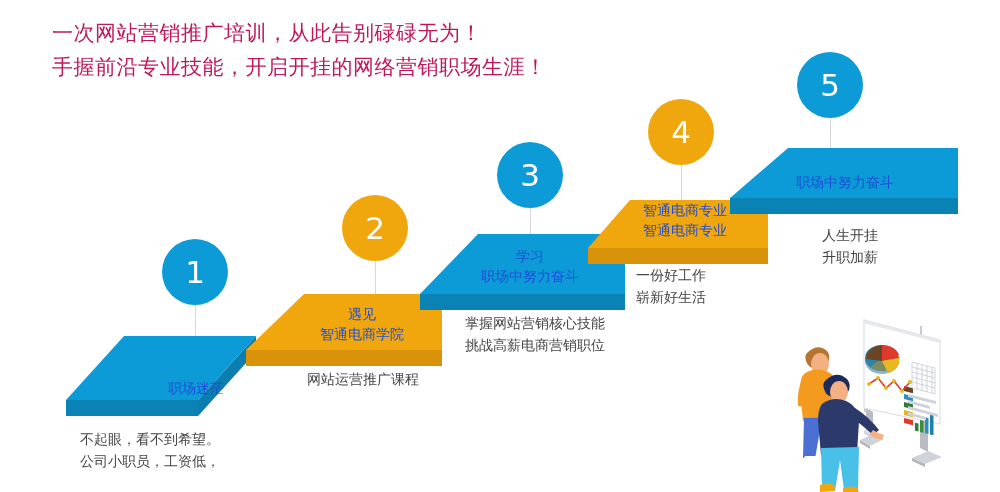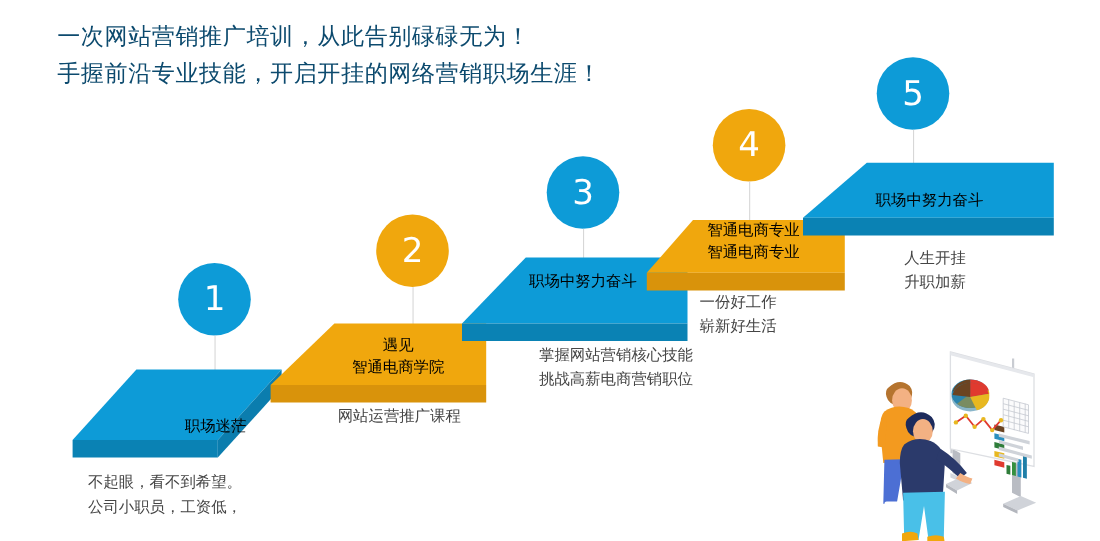--- a/index.html
+++ b/index.html
@@ -8,21 +8,21 @@
     background:#ffffff;
     font-family:"DejaVu Sans","Liberation Sans",sans-serif;
     overflow:hidden;
     position:relative;
   }
   #stage{position:absolute;left:0;top:0;width:1000px;height:492px;}
 
   
   .headline{
     position:absolute;left:52px;top:16px;
-    font-size:21px;line-height:34px;color:#0c4a6e;
+    font-size:21px;line-height:34px;color:#be185d;
     letter-spacing:.5px;white-space:nowrap;
   }
   .headline div{font-weight:400;}
 
   
   .step{position:absolute;}
 
   
   .num-circle{
     position:absolute;
@@ -42,21 +42,21 @@
     content:"";position:absolute;left:-3px;bottom:-1px;
     width:7px;height:2px;background:#cfcfcf;
   }
 
   
   .slab{position:absolute;}
   .slab svg{display:block;overflow:visible;}
 
   .slab-label{
     position:absolute;
-    color:#000000;font-size:14px;line-height:20px;
+    color:#1d4ed8;font-size:14px;line-height:20px;
     text-align:center;white-space:nowrap;
   }
 
   
   .caption{
     position:absolute;
     color:#454545;font-size:14px;line-height:22px;
     text-align:center;white-space:nowrap;
   }
 
@@ -125,24 +125,25 @@
     </div>
     <div class="connector" style="left:530px;top:208px;height:42px;"></div>
 
     <div class="slab" style="left:420px;top:218px;">
       <svg width="215" height="95" viewBox="0 0 215 95">
         <polygon points="58,16 205,16 205,76 0,76" fill="#0d9bd7"></polygon>
         <polygon points="0,76 205,76 205,92 0,92" fill="#0a82b4"></polygon>
       </svg>
     </div>
     <div class="slab-label" style="left:435px;top:246px;width:190px;">
+      <div>学习</div>
       <div>职场中努力奋斗</div>
     </div>
 
-    <div class="caption" style="left:440px;top:312px;width:190px;text-align:right;">
+    <div class="caption" style="left:440px;top:312px;width:190px;">
       <div>掌握网站营销核心技能</div>
       <div>挑战高薪电商营销职位</div>
     </div>
   </div>
 
   <div class="step" style="z-index:5;">
     <div class="num-circle orange" style="left:648px;top:99px;">
       <span>4</span>
     </div>
     <div class="connector" style="left:681px;top:165px;height:40px;"></div>

